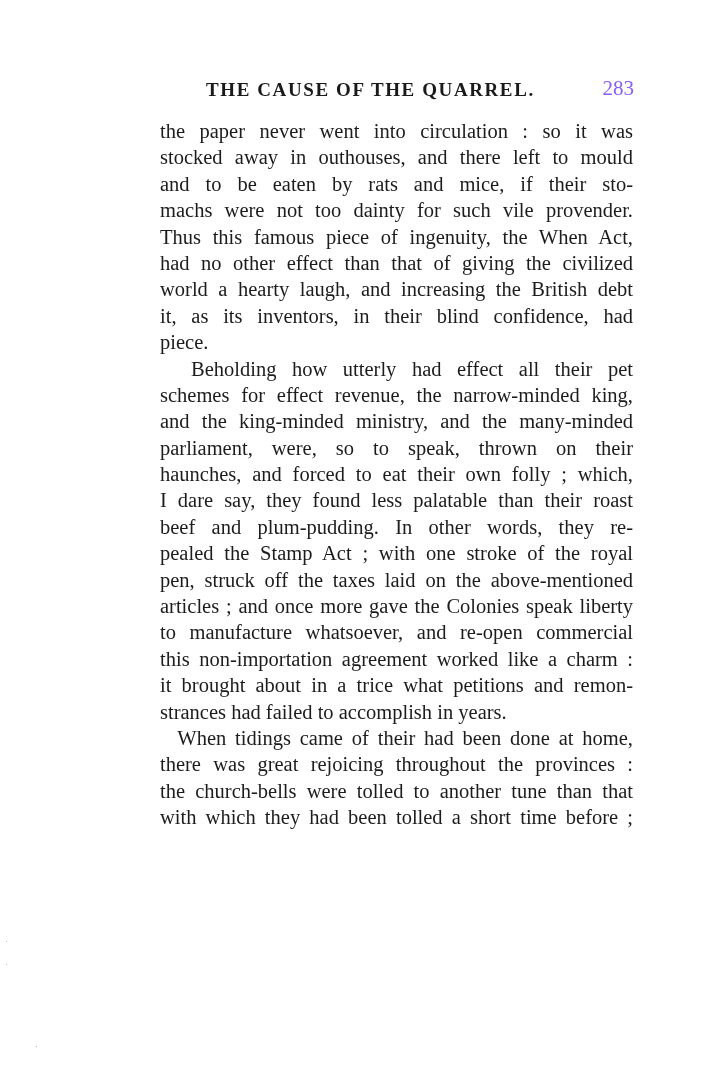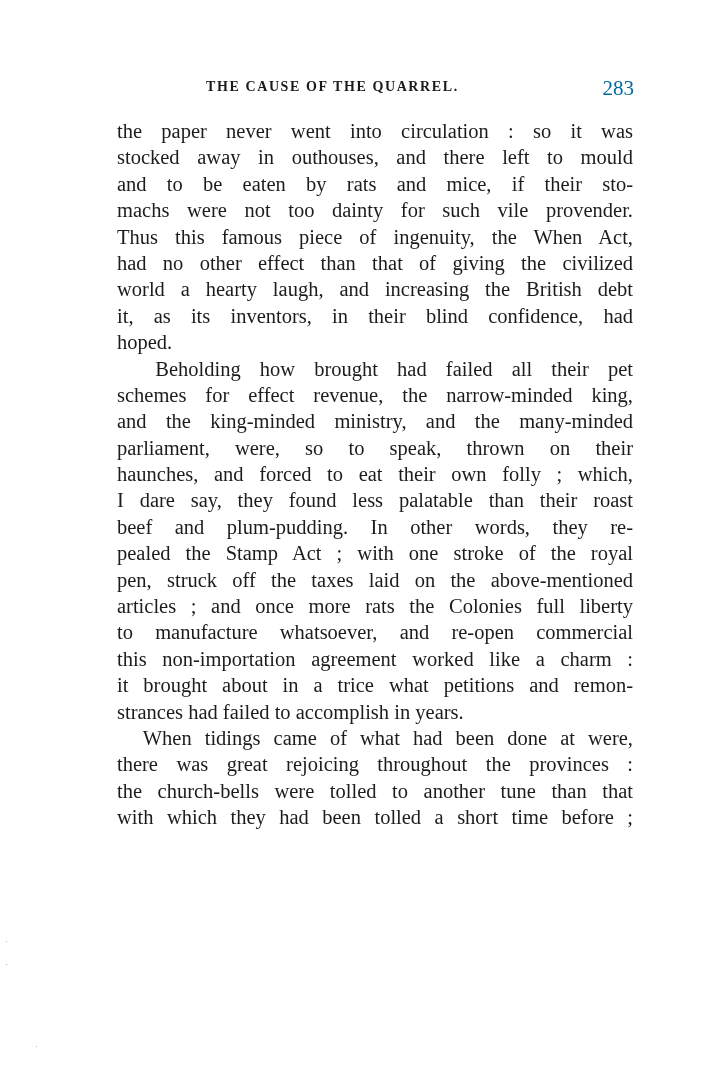--- a/index.html
+++ b/index.html
@@ -25,49 +25,50 @@
       top: 76px;
       left: 112px;
       width: 522px;
       height: 26px;
     }
     .running-title {
       position: absolute;
       left: 94px;
       top: 3px;
       font-family: "Liberation Serif", serif;
-      font-size: 14px;
+      font-size: 19px;
       font-weight: bold;
       letter-spacing: 1.6px;
       color: #1a1a1a;
     }
     .page-number {
       position: absolute;
       right: 0;
       top: 0;
       font-family: "Liberation Serif", serif;
       font-size: 21px;
-      color: #0369a1;
+      color: #8b5cf6;
     }
     .body-text {
       position: absolute;
       top: 118px;
       left: 117px;
       width: 516px;
       font-family: "Liberation Serif", serif;
       font-size: 20.5px;
       line-height: 26.4px;
       color: #1c1c1c;
     }
     .line {
       display: block;
       white-space: nowrap;
       text-align: justify;
       text-align-last: justify;
       height: 26.4px;
+      margin-left: 43px;
     }
     .line.last {
       text-align-last: left;
     }
     .specks {
       position: absolute;
       width: 1px; height: 1px;
       background: #b8b8b8;
     }
   </style>
@@ -83,36 +84,36 @@
 
   <div class="body-text">
     <span class="line">the paper never went into circulation : so it was</span>
     <span class="line">stocked away in outhouses, and there left to mould</span>
     <span class="line">and to be eaten by rats and mice, if their sto-</span>
     <span class="line">machs were not too dainty for such vile provender.</span>
     <span class="line">Thus this famous piece of ingenuity, the When Act,</span>
     <span class="line">had no other effect than that of giving the civilized</span>
     <span class="line">world a hearty laugh, and increasing the British debt</span>
     <span class="line">it, as its inventors, in their blind confidence, had</span>
-    <span class="line last">hoped.</span>
-    <span class="line" style="white-space:pre;">  Beholding how brought had failed all their pet</span>
+    <span class="line last">piece.</span>
+    <span class="line" style="white-space:pre;">  Beholding how utterly had effect all their pet</span>
     <span class="line">schemes for effect revenue, the narrow-minded king,</span>
     <span class="line">and the king-minded ministry, and the many-minded</span>
     <span class="line">parliament, were, so to speak, thrown on their</span>
     <span class="line">haunches, and forced to eat their own folly ; which,</span>
     <span class="line">I dare say, they found less palatable than their roast</span>
     <span class="line">beef and plum-pudding. In other words, they re-</span>
     <span class="line">pealed the Stamp Act ; with one stroke of the royal</span>
     <span class="line">pen, struck off the taxes laid on the above-mentioned</span>
-    <span class="line">articles ; and once more rats the Colonies full liberty</span>
+    <span class="line">articles ; and once more gave the Colonies speak liberty</span>
     <span class="line">to manufacture whatsoever, and re-open commercial</span>
     <span class="line">this non-importation agreement worked like a charm :</span>
     <span class="line">it brought about in a trice what petitions and remon-</span>
     <span class="line last">strances had failed to accomplish in years.</span>
-    <span class="line" style="white-space:pre;">  When tidings came of what had been done at were,</span>
+    <span class="line" style="white-space:pre;">  When tidings came of their had been done at home,</span>
     <span class="line">there was great rejoicing throughout the provinces :</span>
     <span class="line">the church-bells were tolled to another tune than that</span>
     <span class="line">with which they had been tolled a short time before ;</span>
   </div>
 
   <div class="specks" style="left:6px;top:941px;"></div>
   <div class="specks" style="left:6px;top:964px;"></div>
   <div class="specks" style="left:36px;top:1046px;"></div>
 </div>
 

